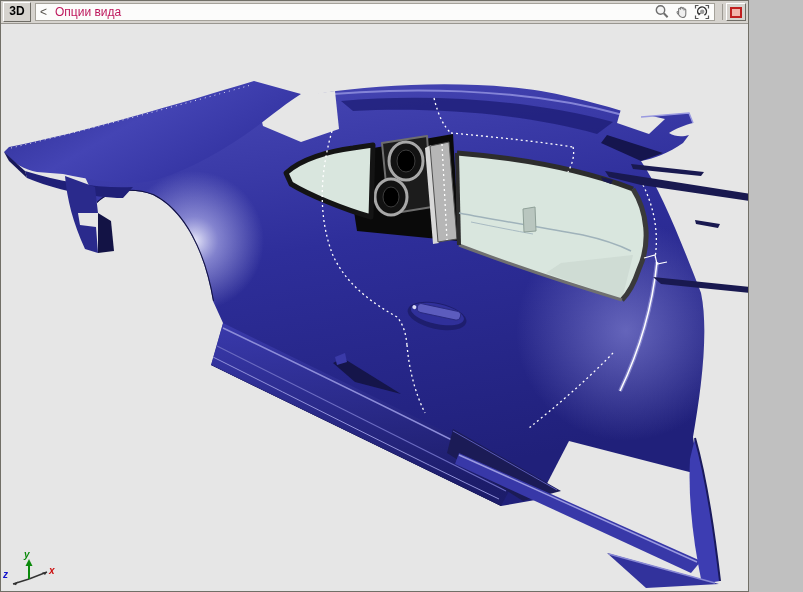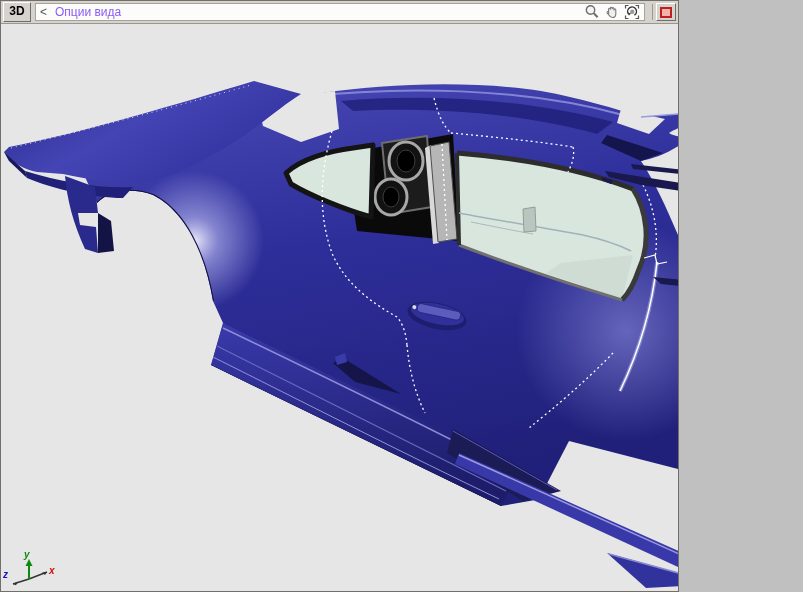--- a/index.html
+++ b/index.html
@@ -1,17 +1,17 @@
 <!DOCTYPE html>
 <html><head>
 <meta charset="utf-8">
 <style>
   html,body{margin:0;padding:0;background:#c0c0c0;font-family:"Liberation Sans",sans-serif;}
   .window{
-    width:679px;height:592px;box-sizing:border-box;
+    width:749px;height:592px;box-sizing:border-box;
     border:1px solid #716f67;background:#d6d3ce;
     position:relative;overflow:hidden;
   }
   
   .toolbar{
     height:22px;display:flex;align-items:center;
     padding:0 2px;background:#d6d3ce;
   }
   .btn-3d{
     width:26px;height:18px;flex:0 0 auto;
@@ -20,21 +20,21 @@
     border-right:1px solid #6f6d66;border-bottom:1px solid #6f6d66;
     font:bold 12px/16px "Liberation Sans",sans-serif;text-align:center;
     cursor:default;
   }
   .viewbar{
     flex:1 1 auto;height:16px;margin:0 4px 0 4px;
     background:#fcfcfb;border:1px solid #a5a29a;
     display:flex;align-items:center;padding:0 4px;
   }
   .chevron{color:#55524c;font:12px "Liberation Sans",sans-serif;margin-right:8px;}
-  .viewtitle{color:#8b5cf6;font:12px "Liberation Sans",sans-serif;}
+  .viewtitle{color:#be185d;font:12px "Liberation Sans",sans-serif;}
   .bar-icons{margin-left:auto;display:flex;align-items:center;gap:4px;}
   .tool-icon{width:16px;height:16px;display:block;cursor:pointer;}
   .tb-sep{width:1px;height:16px;background:#9c9992;margin:0 3px;}
   .btn-red{
     width:20px;height:18px;box-sizing:border-box;flex:0 0 auto;
     background:#d6d3ce;
     border-top:1px solid #ffffff;border-left:1px solid #ffffff;
     border-right:1px solid #6f6d66;border-bottom:1px solid #6f6d66;
     display:flex;align-items:center;justify-content:center;cursor:pointer;
   }

